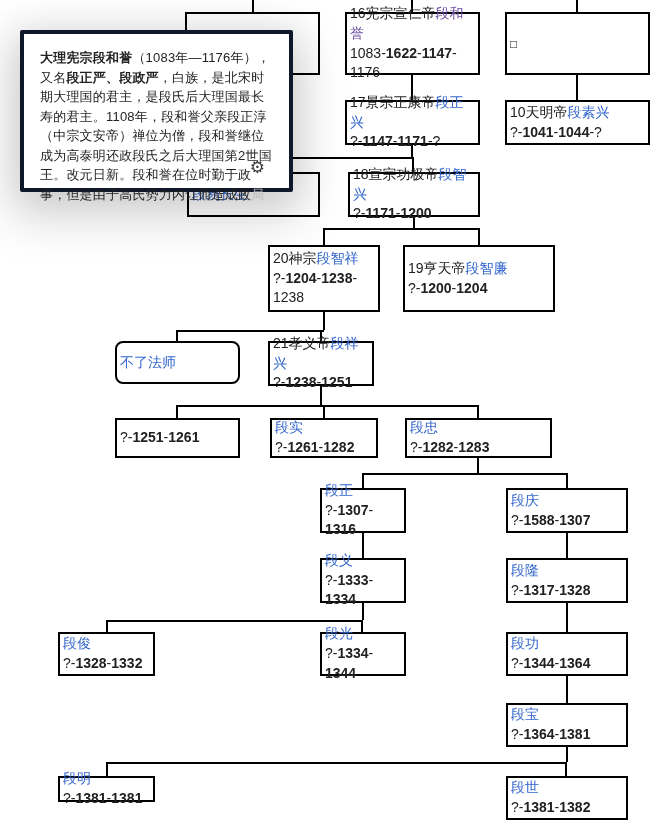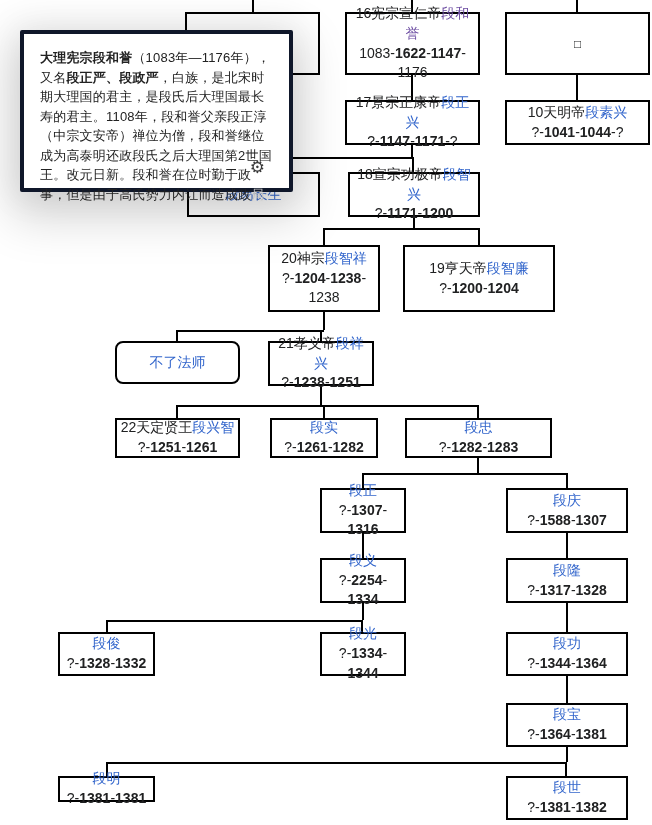--- a/index.html
+++ b/index.html
@@ -8,21 +8,21 @@
   .stage{position:relative;width:652px;height:825px;background:#fff;}
 
   
   .edge{position:absolute;background:#000;z-index:1;}
   .edge.h{height:2px;}
   .edge.v{width:2px;}
 
   
   .node{position:absolute;box-sizing:border-box;border:2px solid #000;
         background:#fff;z-index:2;display:flex;flex-direction:column;
-        justify-content:center;align-items:center;text-align:center;
+        justify-content:center;align-items:center;text-align:left;
         font-size:14px;line-height:1.42;color:#202122;padding:4px 3px;}
   .node .ln{display:block;width:100%;}
   .node a{text-decoration:none;cursor:pointer;}
   .link-blue{color:#3366cc;}
   .link-purple{color:#6b4ba1;}
   .yrs b{font-weight:700;}
   .glyph{font-size:12px;}
 
   
   .tooltip{position:absolute;left:20px;top:30px;width:273px;height:162px;
@@ -114,42 +114,41 @@
         <span class="ln yrs"><span>?-</span><b>1200</b><span>-</span><b>1204</b></span>
       </div>
       <div class="node" style="left: 115px; top: 341px; width: 125px; height: 43px; border-radius: 8px;">
         <span class="ln"><a class="link-blue">不了法师</a></span>
       </div>
       <div class="node" style="left: 268px; top: 341px; width: 106px; height: 45px;">
         <span class="ln"><span>21孝义帝</span><a class="link-blue">段祥兴</a></span>
         <span class="ln yrs"><span>?-</span><b>1238</b><span>-</span><b>1251</b></span>
       </div>
       <div class="node" style="left: 115px; top: 418px; width: 125px; height: 40px;">
-        <span class="ln"><span>22天定贤王</span><a class="link-blue">段兴智</a></span>
         <span class="ln yrs"><span>?-</span><b>1251</b><span>-</span><b>1261</b></span>
       </div>
       <div class="node" style="left: 270px; top: 418px; width: 108px; height: 40px;">
         <span class="ln"><a class="link-blue">段实</a></span>
         <span class="ln yrs"><span>?-</span><b>1261</b><span>-</span><b>1282</b></span>
       </div>
       <div class="node" style="left: 405px; top: 418px; width: 147px; height: 40px;">
         <span class="ln"><a class="link-blue">段忠</a></span>
         <span class="ln yrs"><span>?-</span><b>1282</b><span>-</span><b>1283</b></span>
       </div>
       <div class="node" style="left: 320px; top: 488px; width: 86px; height: 45px;">
         <span class="ln"><a class="link-blue">段正</a></span>
         <span class="ln yrs"><span>?-</span><b>1307</b><span>-</span><b>1316</b></span>
       </div>
       <div class="node" style="left: 506px; top: 488px; width: 122px; height: 45px;">
         <span class="ln"><a class="link-blue">段庆</a></span>
         <span class="ln yrs"><span>?-</span><b>1588</b><span>-</span><b>1307</b></span>
       </div>
       <div class="node" style="left: 320px; top: 558px; width: 86px; height: 45px;">
         <span class="ln"><a class="link-blue">段义</a></span>
-        <span class="ln yrs"><span>?-</span><b>2254</b><span>-</span><b>1334</b></span>
+        <span class="ln yrs"><span>?-</span><b>1333</b><span>-</span><b>1334</b></span>
       </div>
       <div class="node" style="left: 506px; top: 558px; width: 122px; height: 45px;">
         <span class="ln"><a class="link-blue">段隆</a></span>
         <span class="ln yrs"><span>?-</span><b>1317</b><span>-</span><b>1328</b></span>
       </div>
       <div class="node" style="left: 58px; top: 632px; width: 97px; height: 44px;">
         <span class="ln"><a class="link-blue">段俊</a></span>
         <span class="ln yrs"><span>?-</span><b>1328</b><span>-</span><b>1332</b></span>
       </div>
       <div class="node" style="left: 320px; top: 632px; width: 86px; height: 44px;">

